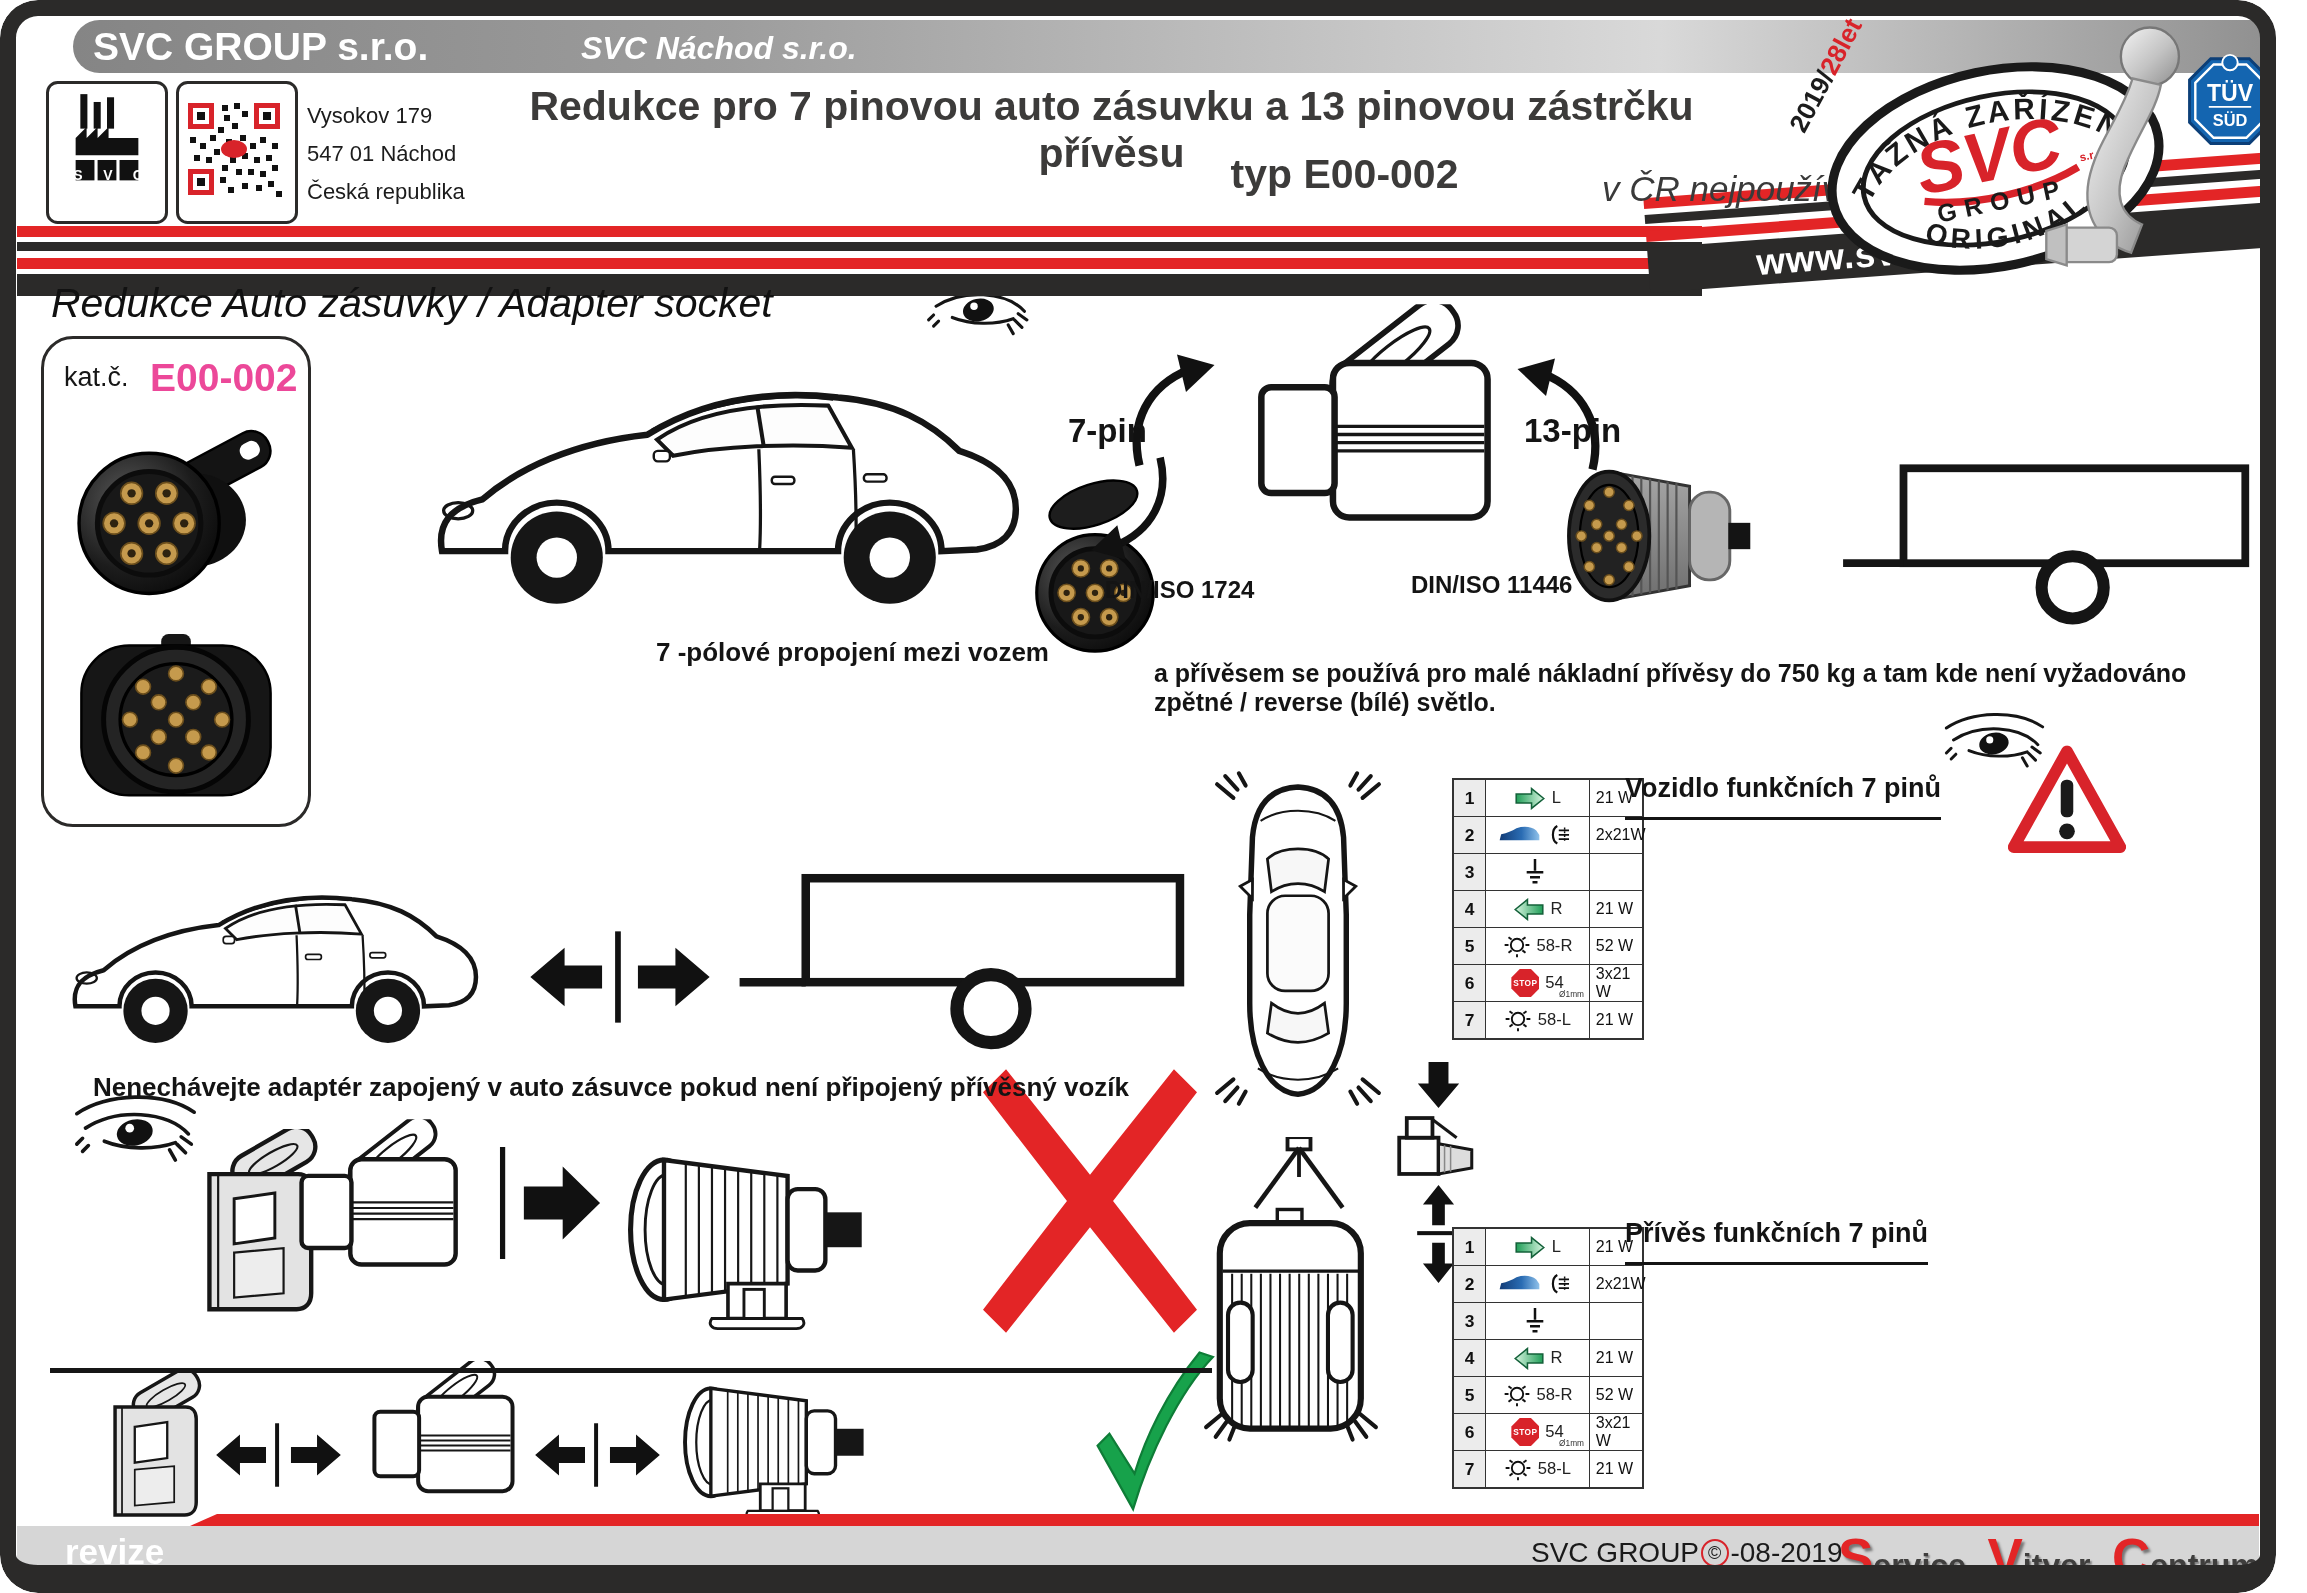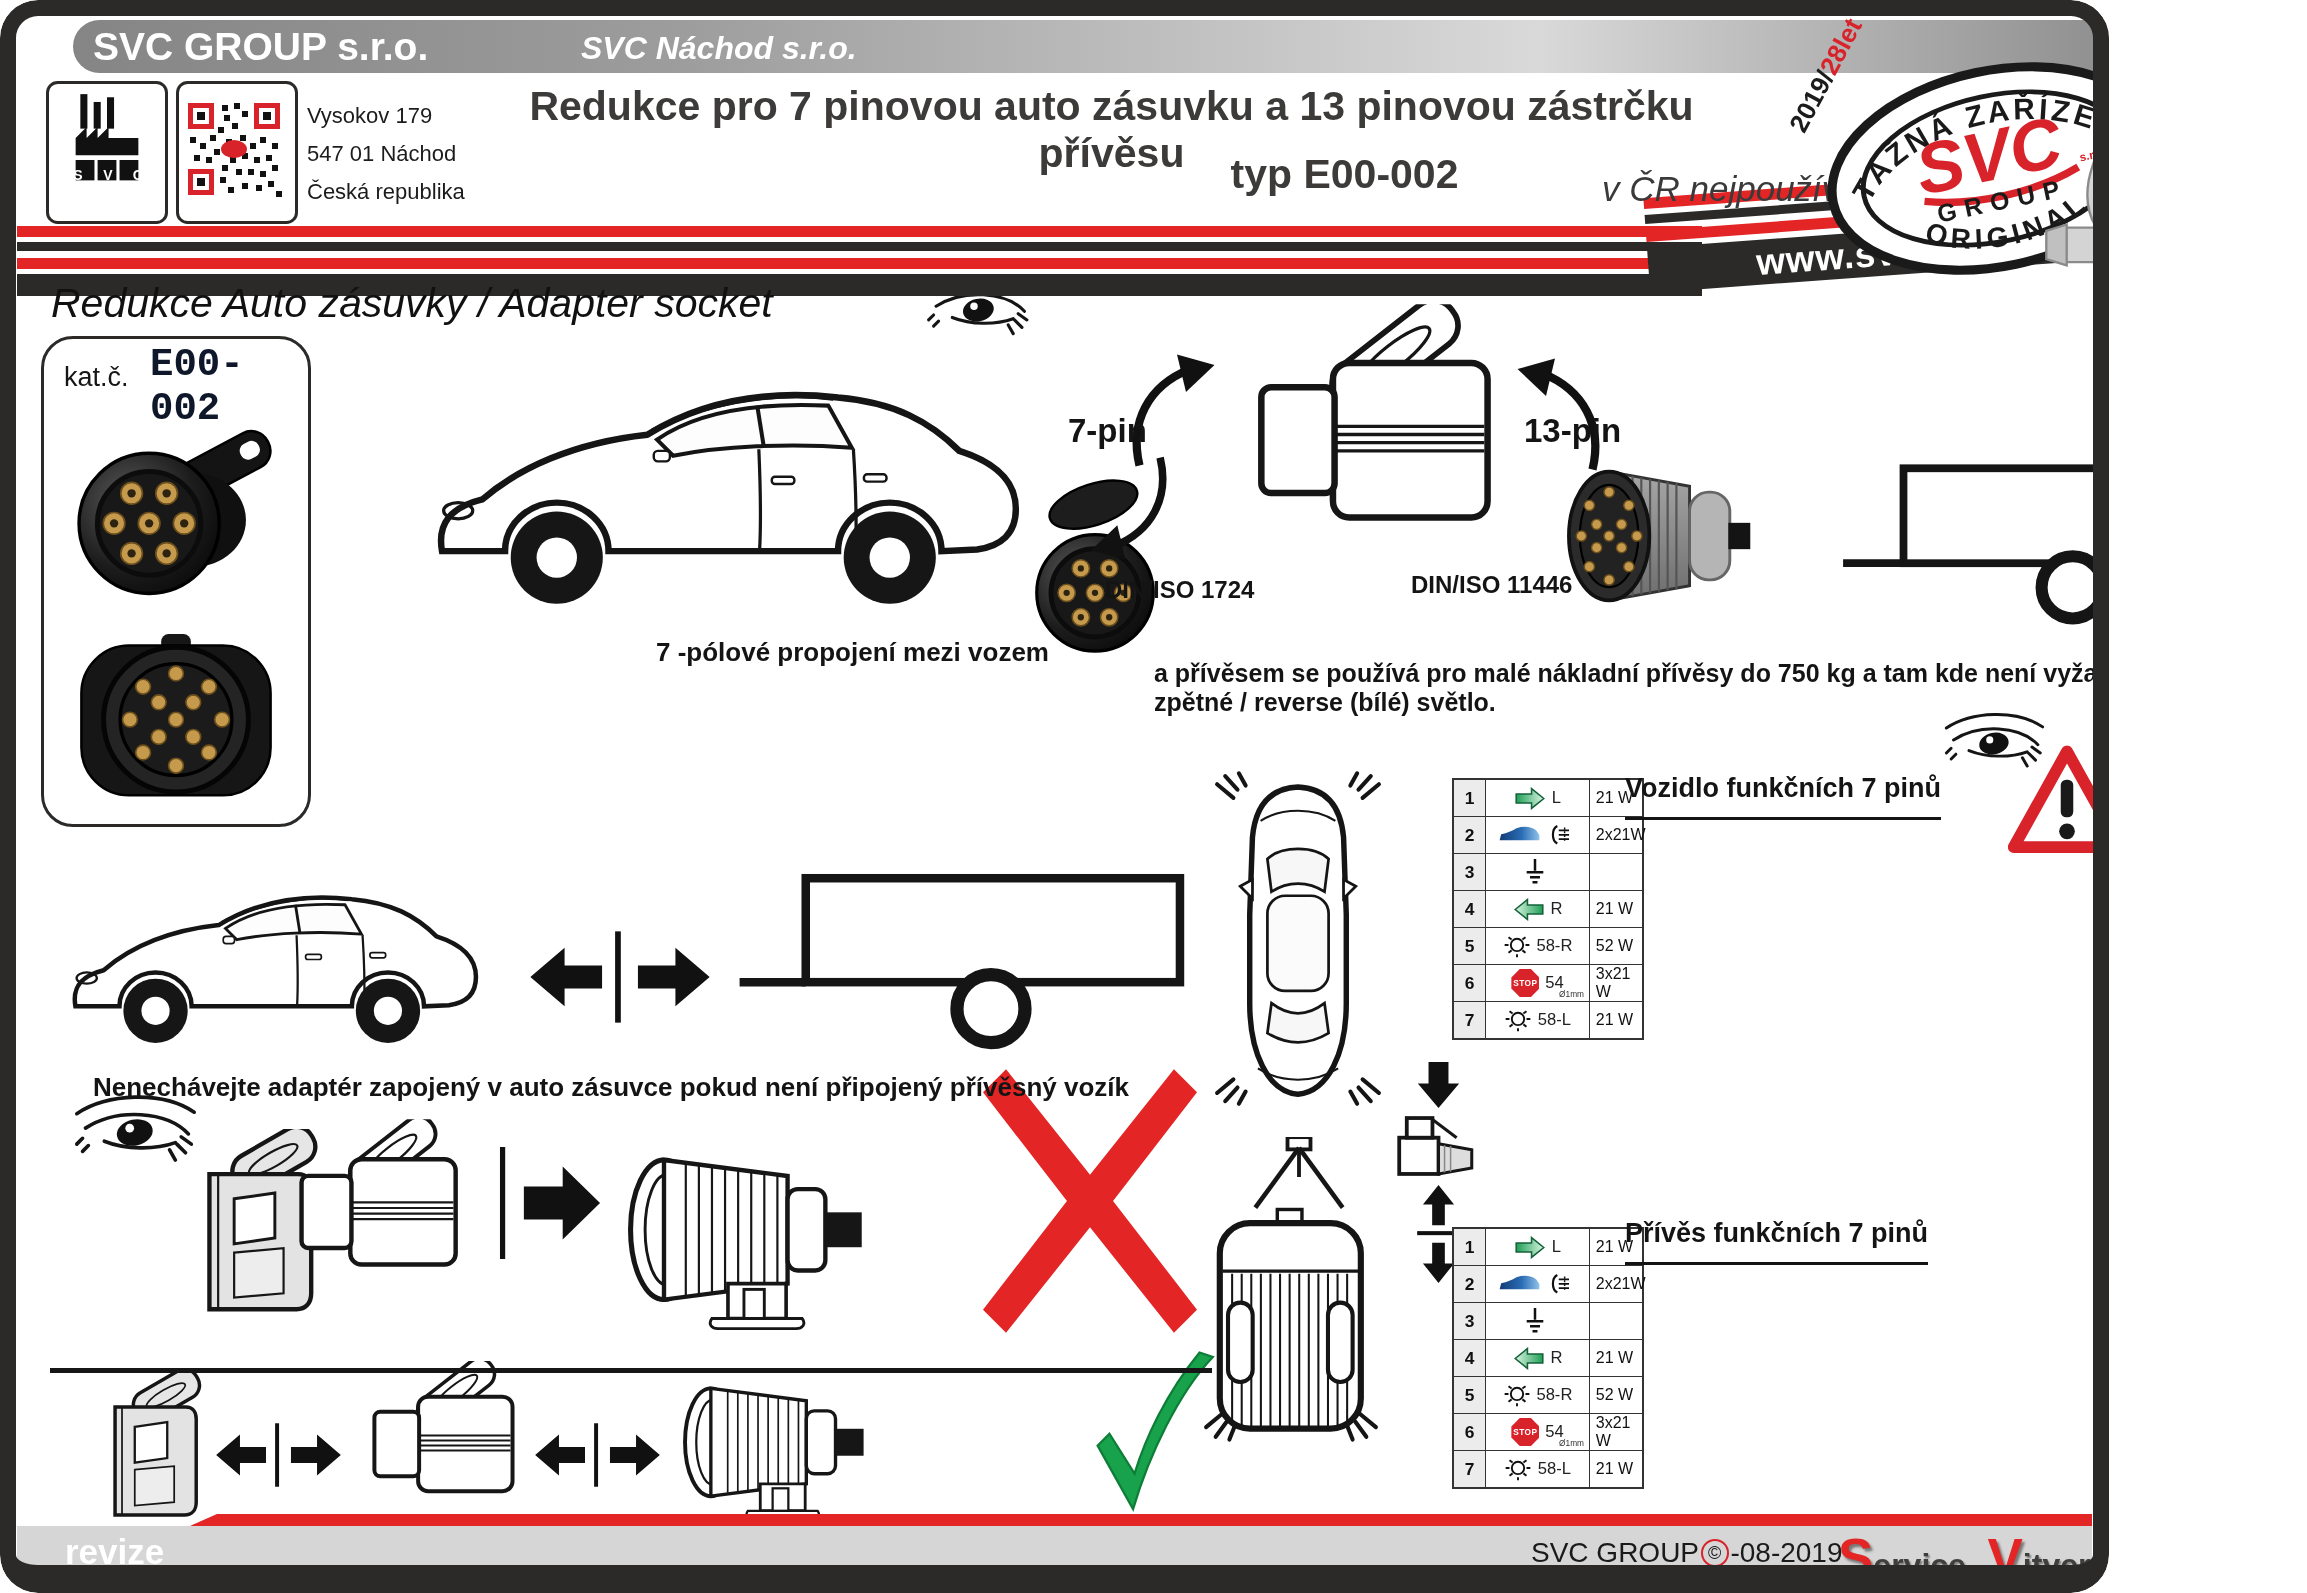--- a/index.html
+++ b/index.html
@@ -1,17 +1,17 @@
 <!DOCTYPE html>
 <html style="font-size:13.3px"><head>
 <meta charset="utf-8">
 <style>
   html,body{margin:0;padding:0;background:#ffffff;}
   .page{
-    position:relative;width:2109px;height:1593px;background:#fff;
+    position:relative;width:2276px;height:1593px;background:#fff;
     font-family:"Liberation Sans",sans-serif;overflow:hidden;border-radius:38px;
   }
   .abs{position:absolute;}
   .border-frame{position:absolute;inset:0;border:16.6px solid #2b2a29;border-bottom-width:28px;
     border-radius:38px;z-index:60;pointer-events:none;}
   
   .header-bar{position:absolute;left:73px;top:20px;right:0;height:53px;
     background:linear-gradient(90deg,#858585,#9d9d9d 30%,#d9d9d9 72%,#8f8f8f);
     border-radius:33px 0 0 33px;z-index:2;}
   .company-left{position:absolute;left:93px;top:25px;font-size:39px;font-weight:bold;color:#fff;
@@ -41,21 +41,21 @@
   .web-band{position:absolute;left:1647px;top:198px;width:689px;height:100px;
     transform:rotate(-4.2deg);transform-origin:0 50%;z-index:2;}
   .wb-darkband{position:absolute;left:0;top:50px;width:100%;height:45px;background:#2b2a29;
     display:flex;align-items:center;padding-left:108px;box-sizing:border-box;}
   .website{font-size:37px;font-weight:bold;color:#fff;letter-spacing:0.8px;}
   
   .section-heading{position:absolute;left:51px;top:280px;font-size:41px;font-style:italic;color:#111;z-index:3;}
   .kat-box{position:absolute;left:41px;top:336px;width:264px;height:485px;border:3.3px solid #2b2a29;
     border-radius:32px;background:#fff;z-index:3;}
   .kat-label{position:absolute;left:20px;top:23px;font-size:27px;color:#161616;}
-  .kat-code{position:absolute;left:106px;top:4px;font-size:39px;font-weight:bold;color:#0f172a;font-family:Liberation Mono, monospace;}
+  .kat-code{position:absolute;left:106px;top:17px;font-size:39px;font-weight:bold;color:#ec4899;}
   .lbl{position:absolute;font-weight:bold;color:#141414;white-space:nowrap;z-index:4;}
   .caption{position:absolute;font-size:26px;font-weight:bold;color:#141414;white-space:nowrap;z-index:4;}
   .usage{position:absolute;left:1154px;top:624px;width:1071px;font-size:25px;font-weight:bold;color:#141414;z-index:4;margin-top:35px;}
   .warn-text{position:absolute;left:93px;top:1072px;font-size:26px;font-weight:bold;color:#141414;z-index:4;}
   .divider{position:absolute;left:50px;top:1368px;width:1162px;height:5px;background:#161616;z-index:4;}
   
   .pin-table{position:absolute;width:188px;border:2.5px solid #333;background:#fff;z-index:5;}
   .pt-row{display:grid;grid-template-columns:32px 103px 51px;height:36px;border-bottom:1.7px solid #333;}
   .pt-row:last-child{border-bottom:none;}
   .pt-num{background:#ececec;border-right:1.7px solid #333;display:flex;align-items:center;

